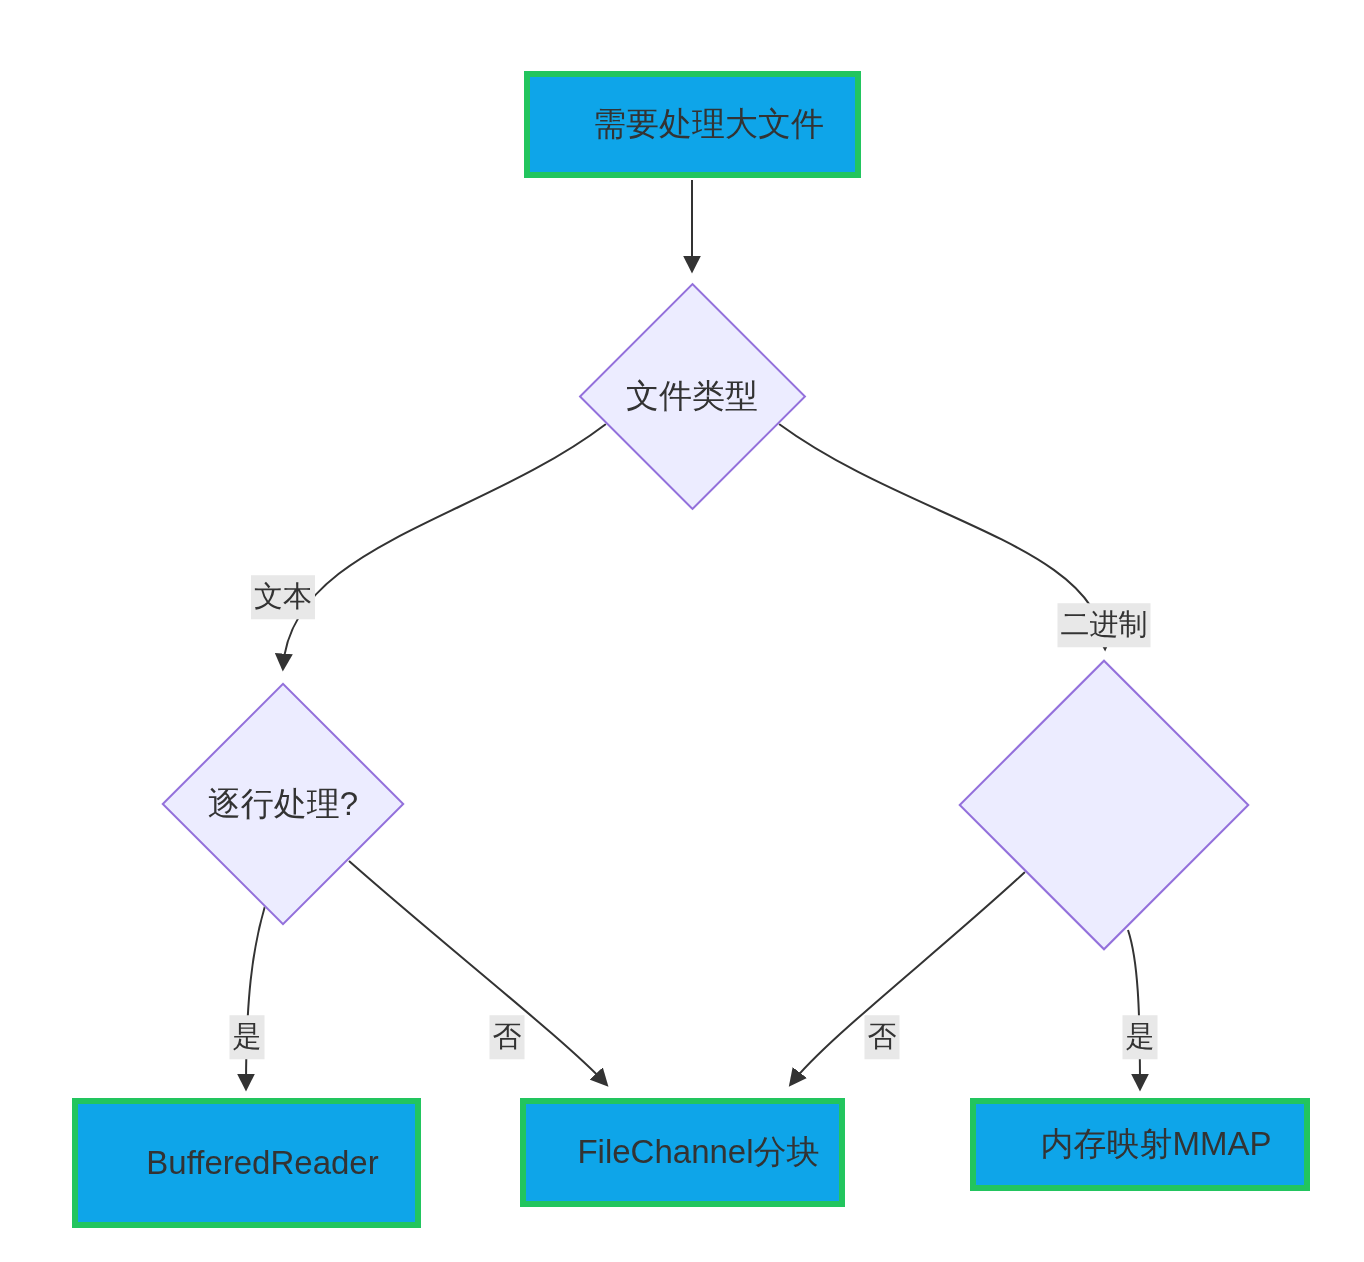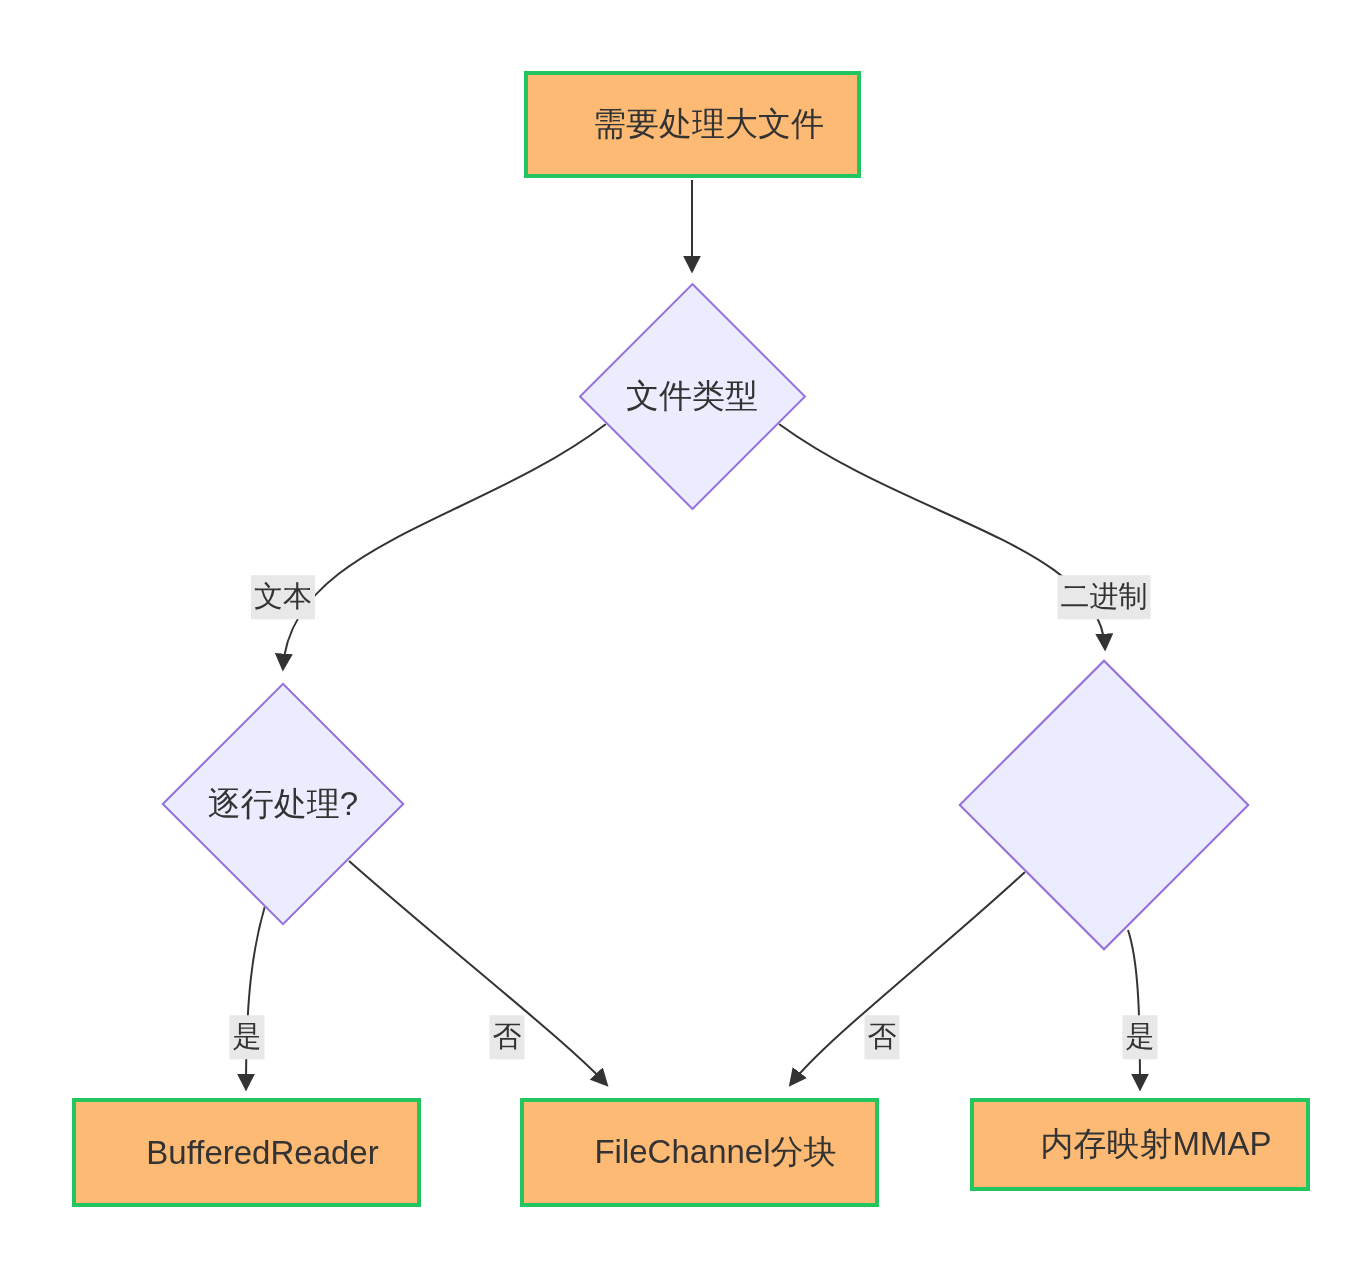--- a/index.html
+++ b/index.html
@@ -22,22 +22,22 @@
     z-index: 1;
   }
   .edge {
     fill: none;
     stroke: #333333;
     stroke-width: 2px;
   }
   .rect-node {
     position: absolute;
     box-sizing: border-box;
-    background: #fdba74;
-    border: 4px solid #22c55e;
+    background: #0ea5e9;
+    border: 6px solid #22c55e;
     display: flex;
     align-items: center;
     justify-content: center;
     z-index: 2;
     padding-left: 32px;
   }
   .diamond-node {
     position: absolute;
     display: flex;
     align-items: center;
@@ -104,32 +104,32 @@
 
   <div class="diamond-node" style="left:161px; top:682px; width:244px; height:244px;justify-content:center;">
     <div class="diamond-shape" style="width:172px; height:172px;"></div>
     <span class="node-label">逐行处理?</span>
   </div>
 
   <div class="diamond-node" style="left:958px; top:659px; width:292px; height:292px;">
     <div class="diamond-shape" style="width:206px; height:206px;"></div>
   </div>
 
-  <div class="rect-node" style="left:72px; top:1098px; width:349px; height:109px;">
+  <div class="rect-node" style="left:72px; top:1098px; width:349px; height:130px;">
     <span class="node-label">BufferedReader</span>
   </div>
 
-  <div class="rect-node" style="left:520px; top:1098px; width:359px; height:109px;">
+  <div class="rect-node" style="left:520px; top:1098px; width:325px; height:109px;">
     <span class="node-label">FileChannel分块</span>
   </div>
 
   <div class="rect-node" style="left:970px; top:1098px; width:340px; height:93px;">
     <span class="node-label">内存映射MMAP</span>
   </div>
 
   <div class="edge-label" style="left:283px; top:585px;">文本</div>
-  <div class="edge-label" style="left:1104px; top:585px;">二进制</div>
+  <div class="edge-label" style="left:1104px; top:613px;">二进制</div>
   <div class="edge-label" style="left:247px; top:1025px;">是</div>
   <div class="edge-label" style="left:507px; top:1025px;">否</div>
   <div class="edge-label" style="left:882px; top:1025px;">否</div>
   <div class="edge-label" style="left:1140px; top:1025px;">是</div>
 
 </div>
 
 </body></html>

